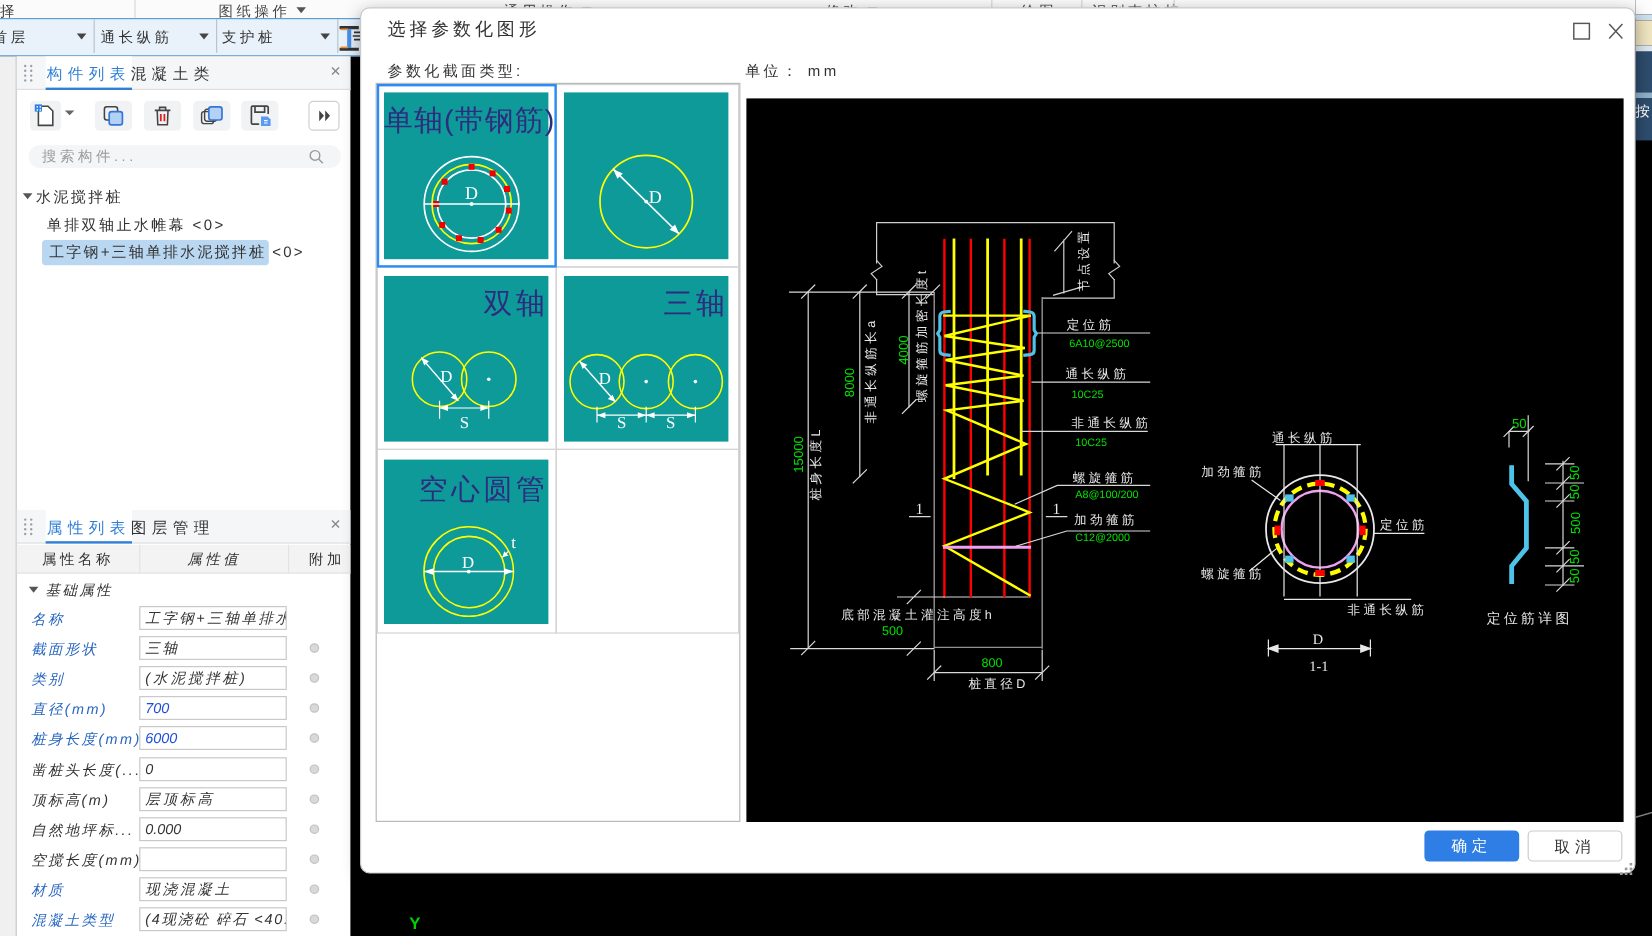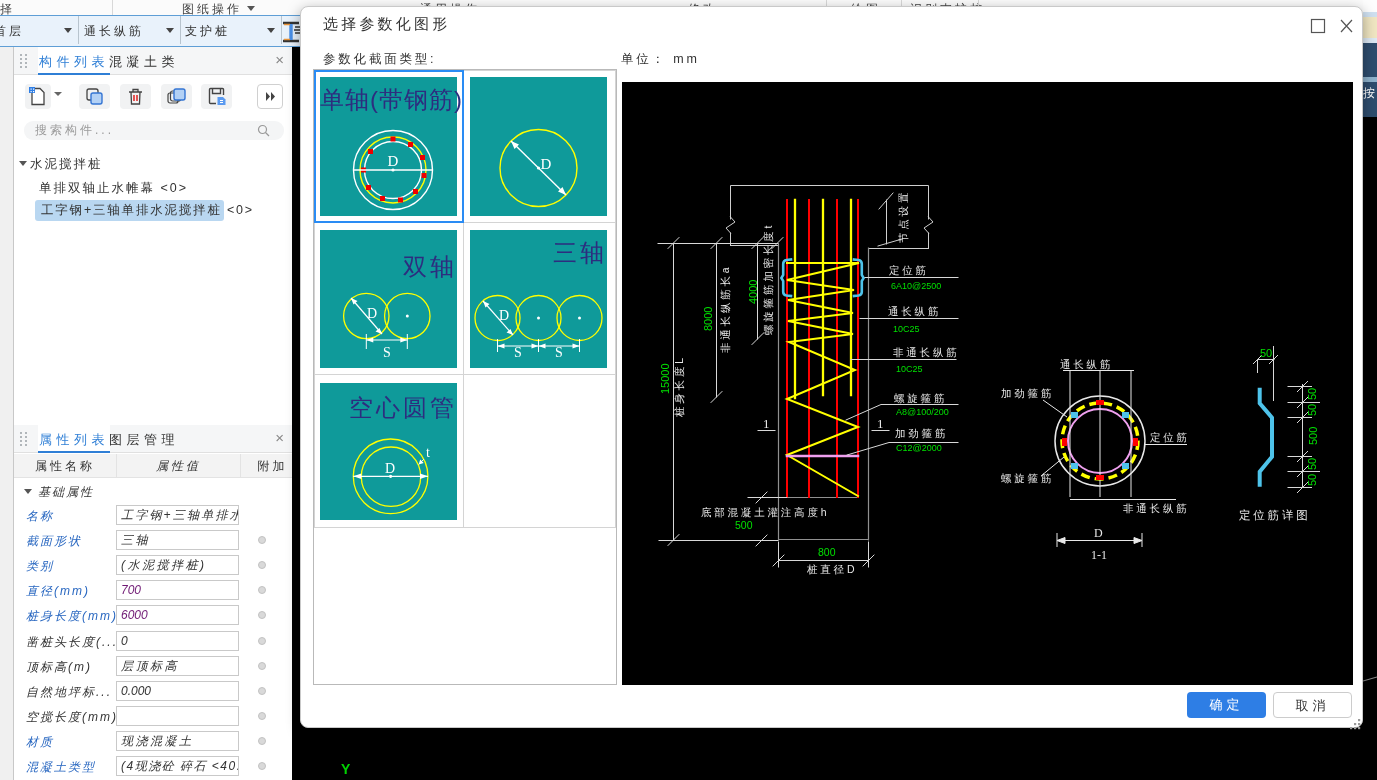--- a/index.html
+++ b/index.html
@@ -33,21 +33,21 @@
   
   .tnode { position:absolute; font-size:12.5px; color:#333; white-space:nowrap; letter-spacing:2px; }
   #selrow { position:absolute; left:21px; top:153px; width:189px; height:21px; background:#b9d7f1; border-radius:3px; font-size:12.5px; color:#333; line-height:21px; padding-left:6px; white-space:nowrap; letter-spacing:1.8px; }
   
   #ptable { position:absolute; left:0; top:29px; width:278px; }
   .hdr { position:absolute; top:0; height:24px; line-height:24px; background:#f3f3f3; font-size:12px; color:#333; text-align:center; border-bottom:1px solid #e3e3e3; letter-spacing:3px; }
   .prow { position:absolute; width:278px; height:25px;font-style:italic; }
   .plab { position:absolute; left:12px; top:5px; font-size:12px; color:#333; white-space:nowrap; max-width:95px; overflow:hidden; letter-spacing:2px; }
   .plab.b { color:#2766c0; }
   .pin { position:absolute; left:102px; top:2px; width:123px; height:20px; border:1px solid #c9c9c9; background:#fff; font-size:12px; color:#333; line-height:18px; padding-left:4px; white-space:nowrap; overflow:hidden; }
-  .pin.g { color:#701a75; }
+  .pin.g { color:#1d4ed8; }
   .pcirc { position:absolute; left:244px; top:8px; width:8px; height:8px; border-radius:50%; background:#d9d9d9; border:1px solid #c2c2c2; }
   
   
   #dlg { position:absolute; left:300px; top:6px; width:1063px; height:722px; background:#fff; border-radius:8px; border:1px solid #c9c9c9; box-shadow:0 4px 14px rgba(0,0,0,.35); }
   #dlgtitle { position:absolute; left:22px; top:8px; font-size:15px; color:#333; letter-spacing:3.2px; }
   #winbtn { position:absolute; left:1005px; top:11px; }
   #ptlabel { position:absolute; left:22px; top:44px; font-size:12.5px; color:#333; letter-spacing:2.8px; }
   #unitlabel { position:absolute; left:320px; top:44px; font-size:12.5px; color:#333; letter-spacing:2.8px; }
   
   #grid { position:absolute; left:12px; top:62px; width:304px; height:616px; background:#fff; border:1px solid #b9b9b9; }
@@ -304,21 +304,21 @@
       <div class="tile" style="left:156px;top:7px;width:137px;height:139px;">
         <svg width="137" height="139">
           <circle cx="68.5" cy="91" r="38.5" stroke="#ff0" stroke-width="1.4" fill="none"></circle>
           <path d="M41,64 L96,118" stroke="#fff" stroke-width="1.4"></path>
           <path d="M41,64 l3.5,8 l4.5,-4.5 z M96,118 l-8,-3.5 l4.5,-4.5 z" fill="#fff"></path>
           <circle cx="68.5" cy="91" r="1.6" fill="#fff"></circle>
           <text x="76" y="92" fill="#fff" font-size="15" font-family="Liberation Serif" text-anchor="middle">D</text>
         </svg>
       </div>
       <div class="tile" style="left:6px;top:160px;width:137px;height:138px;">
-        <div class="ttitle" style="top:21px;">双轴</div>
+        <div class="ttitle" style="top:7px;">双轴</div>
         <svg width="137" height="138">
           <circle cx="46.3" cy="86" r="22.7" stroke="#ff0" stroke-width="1.3" fill="none"></circle>
           <circle cx="87.3" cy="86" r="22.7" stroke="#ff0" stroke-width="1.3" fill="none"></circle>
           <path d="M31,68 L62,104" stroke="#fff" stroke-width="1.2"></path>
           <path d="M31,68 l2.5,6.5 l4,-3.5 z M62,104 l-6.5,-2.5 l4,-3.5 z" fill="#fff"></path>
           <circle cx="87.3" cy="86" r="1.5" fill="#fff"></circle>
           <text x="52" y="88" fill="#fff" font-size="14" font-family="Liberation Serif" text-anchor="middle">D</text>
           <path d="M46.3,104 V119 M87.3,104 V119" stroke="#fff" stroke-width="1"></path>
           <path d="M46.3,110 H87.3" stroke="#fff" stroke-width="1"></path>
           <path d="M46.3,110 l7,-2.5 v5 z M87.3,110 l-7,-2.5 v5 z" fill="#fff"></path>

